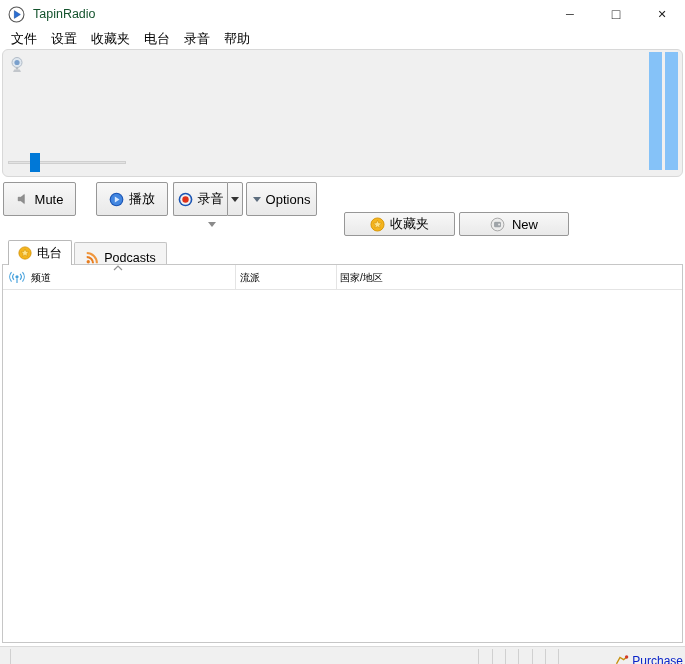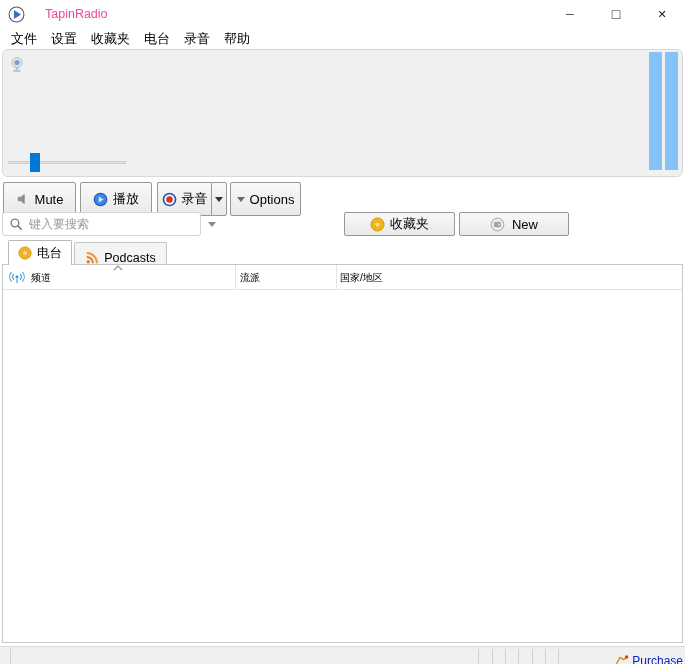--- a/index.html
+++ b/index.html
@@ -12,21 +12,21 @@
     color: #000;
   }
   svg { display: block; }
 
   
   .titlebar {
     position: absolute; top: 0; left: 0; right: 0; height: 28px;
     display: flex; align-items: center; background: #fff;
   }
   .app-icon { margin-left: 8px; width: 17px; height: 17px; }
-  .title-text { margin-left: 20px; font-size: 12.5px; color: #ec4899; }
+  .title-text { margin-left: 8px; font-size: 12.5px; color: #14532d; }
   .win-controls { position: absolute; right: 0; top: 0; height: 28px; display: flex; }
   .win-btn {
     width: 46px; height: 28px; display: flex; align-items: center; justify-content: center;
     font-size: 11px; color: #222; cursor: default;
   }
 
   
   .menubar {
     position: absolute; top: 28px; left: 0; right: 0; height: 21px;
     display: flex; align-items: center; padding-left: 4px; background: #fff;
@@ -56,21 +56,21 @@
   
   .btn {
     display: inline-flex; align-items: center; justify-content: center; gap: 5px;
     border: 1px solid #979797; border-radius: 2px;
     background: linear-gradient(#f8f8f8, #e9e9e9);
     font-size: 13px; font-family: inherit; color: #000; cursor: default;
   }
   .toolbar1 { position: absolute; top: 182px; left: 3px; height: 23px; display: flex; }
   .toolbar1 .btn { height: 34px; }
   .btn-mute   { width: 73px; }
-  .btn-play   { width: 72px; margin-left: 4px; }
+  .btn-play   { width: 72px; margin-left: 20px; }
   .split      { display: flex; margin-left: 5px; }
   .btn-record { width: 54px; border-right-width: 0; border-top-right-radius: 0; border-bottom-right-radius: 0; }
   .btn-record-arrow { width: 16px; border-top-left-radius: 0; border-bottom-left-radius: 0; }
   .btn-options { width: 71px; margin-left: 3px; }
 
   .tri-down {
     width: 0; height: 0; border-left: 4px solid transparent; border-right: 4px solid transparent;
     border-top: 5px solid #5d6d7e;
   }
   .tri-down.gray { border-top-color: #8a8a8a; }
@@ -227,29 +227,20 @@
       <span class="tri-down" style="border-top-color:#333;"></span>
     </button>
   </div>
   <button class="btn btn-options">
     <span class="tri-down"></span>
     <span>Options</span>
   </button>
 </div>
 
 <div class="toolbar2">
-  <div class="search-box">
-    <span>
-      <svg viewBox="0 0 16 16" width="14" height="14">
-        <circle cx="6.8" cy="6.8" r="4.4" fill="none" stroke="#7e7e7e" stroke-width="1.6"></circle>
-        <line x1="10.2" y1="10.2" x2="13.8" y2="13.8" stroke="#7e7e7e" stroke-width="1.8" stroke-linecap="round"></line>
-      </svg>
-    </span>
-    <input class="search-input" type="text" placeholder="键入要搜索" style="">
-  </div>
   <div class="search-dd">
     <span class="tri-down gray"></span>
   </div>
   <button class="btn btn-favorites">
     <span>
       <svg viewBox="0 0 16 16" width="15" height="15">
         <circle cx="8" cy="8" r="7" fill="#f5b51e" stroke="#d18f00" stroke-width="0.9"></circle>
         <path d="M8 3.4 L9.3 6.3 L12.4 6.6 L10.1 8.7 L10.8 11.8 L8 10.2 L5.2 11.8 L5.9 8.7 L3.6 6.6 L6.7 6.3 Z" fill="#fde28a" stroke="#c98a00" stroke-width="0.5"></path>
       </svg>
     </span>

